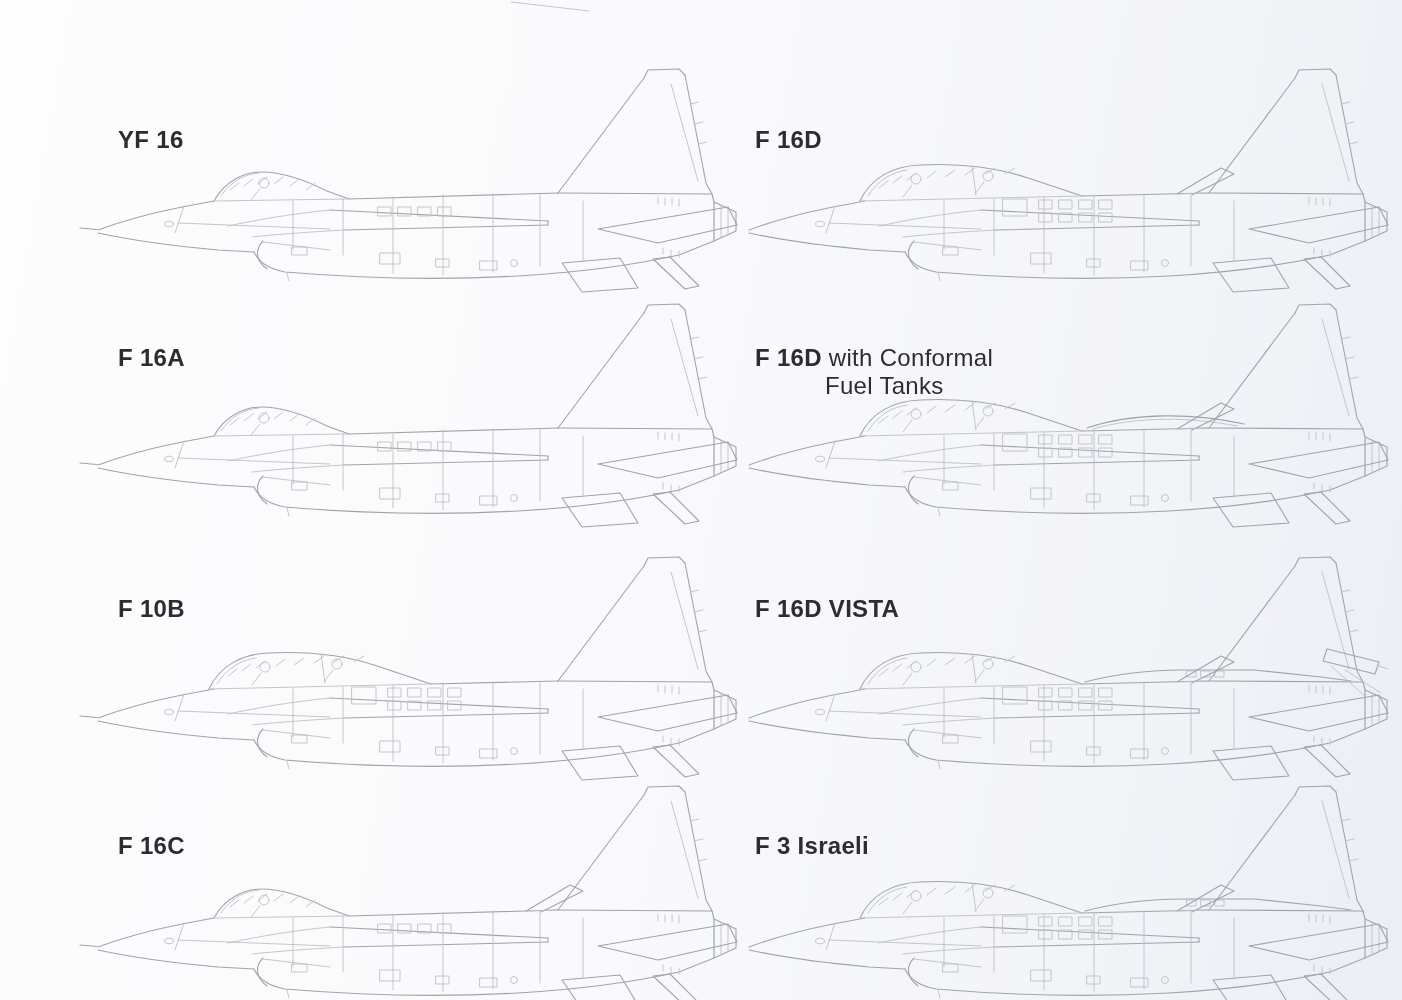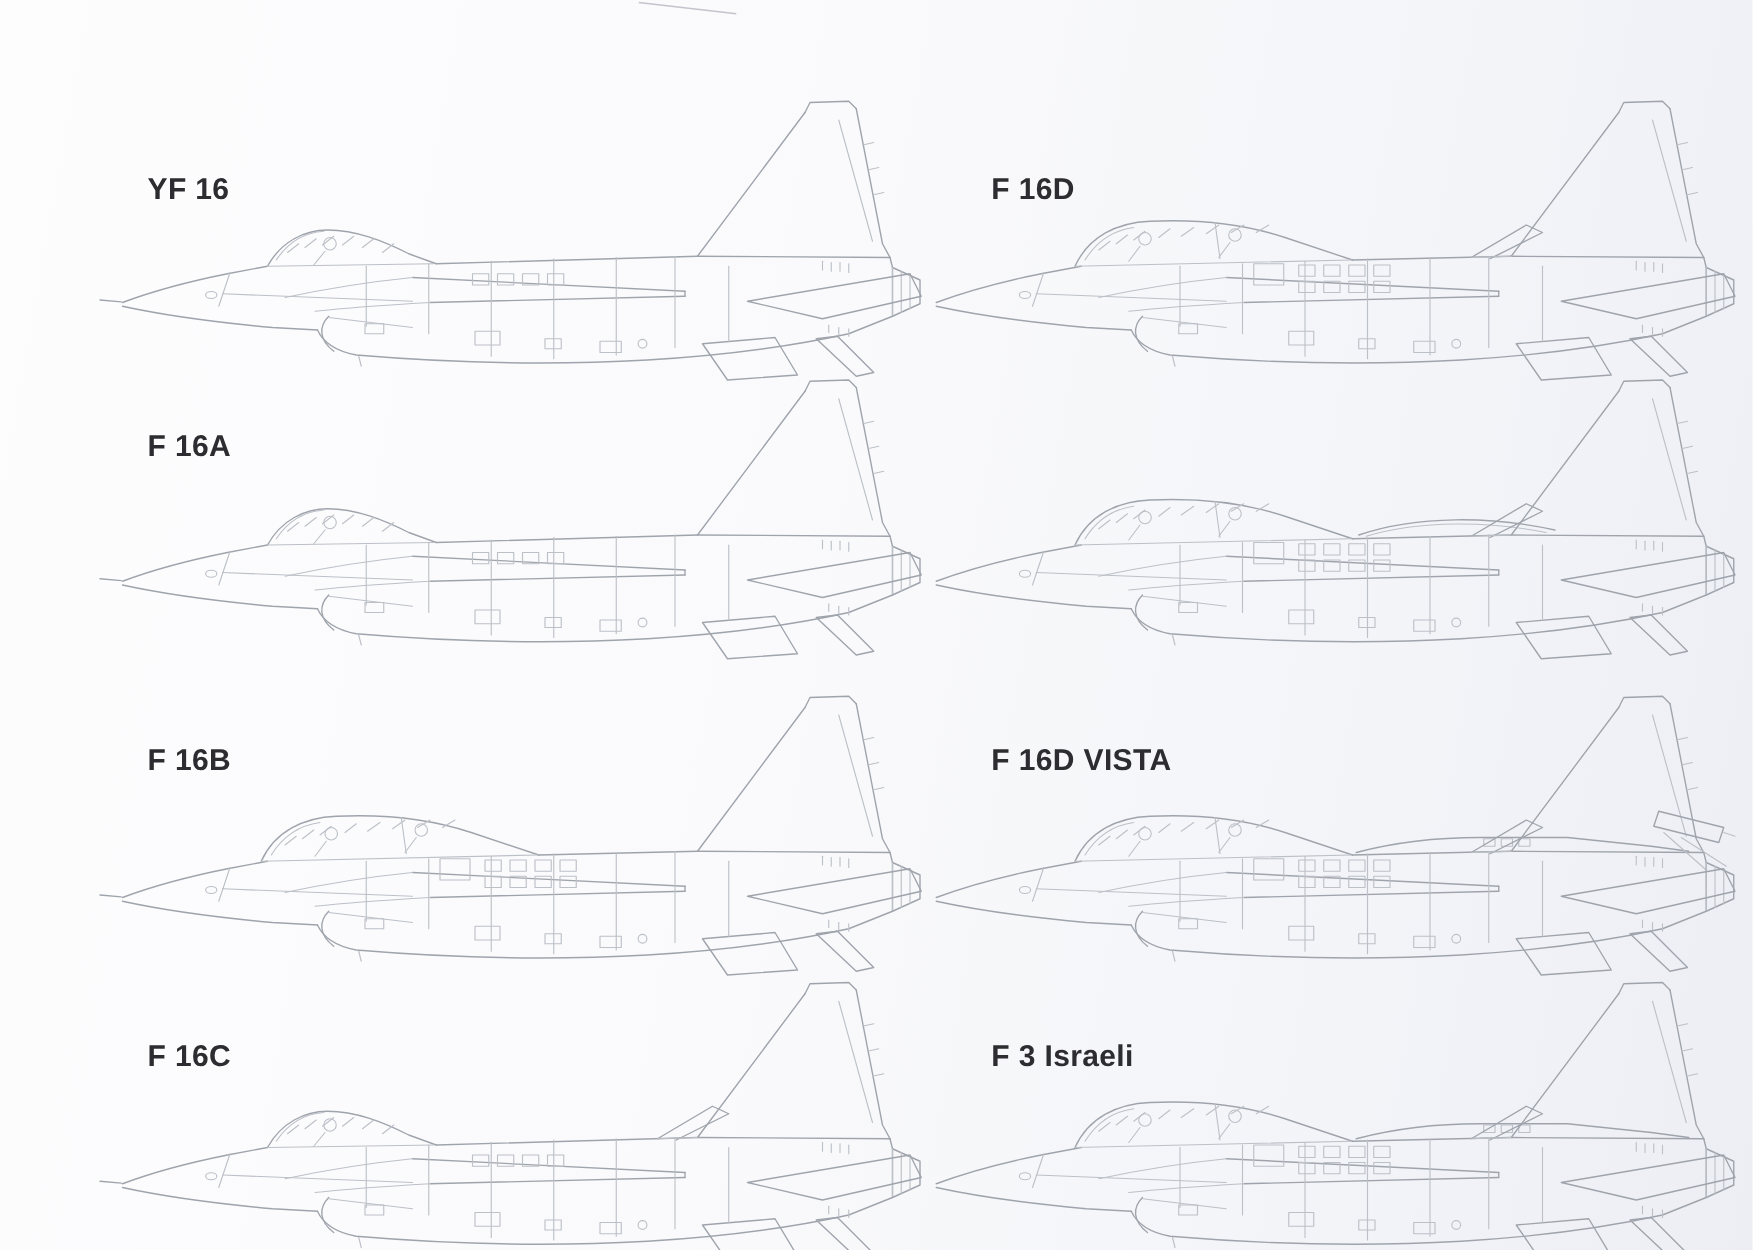--- a/index.html
+++ b/index.html
@@ -4,26 +4,26 @@
 <style>
   html,body{margin:0;padding:0;}
   body{
     width:1402px;height:1000px;position:relative;overflow:hidden;
     background:linear-gradient(100deg,#fdfdfe 0%,#fafafc 45%,#f3f4f8 78%,#edeef4 100%);
     font-family:"Liberation Sans", sans-serif;
   }
   .artifact{position:absolute;top:0;left:505px;width:90px;height:14px;}
   .cell{position:absolute;width:665px;height:237px;}
   .c0{left:38px;}  .c1{left:703px;width:699px;}
-  .r0{top:58px;}   .r1{top:281px;} .r2{top:534px;} .r3{top:763px;}
+  .r0{top:46px;}   .r1{top:281px;} .r2{top:534px;} .r3{top:763px;}
   .label{
     position:absolute;left:40px;z-index:2;
     font-size:24px;line-height:28px;color:#2d2d31;letter-spacing:.3px;white-space:nowrap;
   }
-  .c1 .label{left:12px;margin-left:38px;}
+  .c1 .label{left:12px;}
   .r0 .label{top:64px;}
   .r1 .label{top:47px;}
   .r2 .label{top:45px;}
   .r3 .label{top:53px;}
   .label .b{font-weight:700;}
   .label .rg{font-weight:400;margin-left:7px;}
   .label .rg:empty{display:none;margin:0;}
   .label .l2{font-weight:400;margin-left:70px;}
   .label .l2:empty{display:none;}
   svg.art{position:absolute;left:0;top:0;width:660px;height:237px;overflow:visible;}
@@ -266,20 +266,24 @@
       <path d="M587,136 l0,7" fill="none" stroke="#bcc0c7" stroke-width="0.9" stroke-linecap="round" stroke-linejoin="round"></path>
       <path d="M594,136 l0,7" fill="none" stroke="#bcc0c7" stroke-width="0.9" stroke-linecap="round" stroke-linejoin="round"></path>
       <path d="M601,137 l0,7" fill="none" stroke="#bcc0c7" stroke-width="0.9" stroke-linecap="round" stroke-linejoin="round"></path>
       <path d="M585,186 l0,6" fill="none" stroke="#bcc0c7" stroke-width="0.9" stroke-linecap="round" stroke-linejoin="round"></path>
       <path d="M593,188 l0,6" fill="none" stroke="#bcc0c7" stroke-width="0.9" stroke-linecap="round" stroke-linejoin="round"></path>
       <path d="M601,189 l0,6" fill="none" stroke="#bcc0c7" stroke-width="0.9" stroke-linecap="round" stroke-linejoin="round"></path>
     </svg>
 </figure>
 
 <figure class="cell r1 c1">
+  <figcaption class="label">
+    <span class="b">F 16D</span><span class="rg">with Conformal</span>
+    <div class="l2">Fuel Tanks</div>
+  </figcaption>
   <svg class="art" viewBox="0 0 660 237">
       <path d="M20,168 C44,159 74,151 104,145 L136,139" fill="none" stroke="#9fa4ac" stroke-width="1.1" stroke-linecap="round" stroke-linejoin="round"></path>
       <path d="M20,171 C52,178 96,184 140,188 L176,190" fill="none" stroke="#9fa4ac" stroke-width="1.1" stroke-linecap="round" stroke-linejoin="round"></path>
       <path d="M106,144 L97,171" fill="none" stroke="#bcc0c7" stroke-width="0.9" stroke-linecap="round" stroke-linejoin="round"></path>
       <ellipse cx="91" cy="162" rx="4.5" ry="2.8" fill="none" stroke="#bcc0c7" stroke-width="0.9" stroke-linecap="round" stroke-linejoin="round"></ellipse>
       <path d="M131,139 C142,115 165,104 191,103 C233,101 269,106 299,116 C320,123 338,129 353,134" fill="none" stroke="#9fa4ac" stroke-width="1.1" stroke-linecap="round" stroke-linejoin="round"></path>
       <path d="M131,139 L352,134" fill="none" stroke="#bcc0c7" stroke-width="0.9" stroke-linecap="round" stroke-linejoin="round"></path>
       <path d="M139,134 C149,118 163,110 178,108" fill="none" stroke="#bcc0c7" stroke-width="0.9" stroke-linecap="round" stroke-linejoin="round"></path>
       <path d="M243,104 L247,133" fill="none" stroke="#bcc0c7" stroke-width="0.9" stroke-linecap="round" stroke-linejoin="round"></path>
       <circle cx="187" cy="117" r="5" fill="none" stroke="#bcc0c7" stroke-width="0.9" stroke-linecap="round" stroke-linejoin="round"></circle>
@@ -351,21 +355,21 @@
       <path d="M594,136 l0,7" fill="none" stroke="#bcc0c7" stroke-width="0.9" stroke-linecap="round" stroke-linejoin="round"></path>
       <path d="M601,137 l0,7" fill="none" stroke="#bcc0c7" stroke-width="0.9" stroke-linecap="round" stroke-linejoin="round"></path>
       <path d="M585,186 l0,6" fill="none" stroke="#bcc0c7" stroke-width="0.9" stroke-linecap="round" stroke-linejoin="round"></path>
       <path d="M593,188 l0,6" fill="none" stroke="#bcc0c7" stroke-width="0.9" stroke-linecap="round" stroke-linejoin="round"></path>
       <path d="M601,189 l0,6" fill="none" stroke="#bcc0c7" stroke-width="0.9" stroke-linecap="round" stroke-linejoin="round"></path>
     </svg>
 </figure>
 
 <figure class="cell r2 c0">
   <figcaption class="label">
-    <span class="b">F 16B</span>
+    <span class="b">F 10B</span>
     
   </figcaption>
   <svg class="art" viewBox="0 0 660 237">
       <path d="M2,166 L19,167.5" fill="none" stroke="#9fa4ac" stroke-width="1.1" stroke-linecap="round" stroke-linejoin="round"></path>
       <path d="M20,168 C44,159 74,151 104,145 L136,139" fill="none" stroke="#9fa4ac" stroke-width="1.1" stroke-linecap="round" stroke-linejoin="round"></path>
       <path d="M20,171 C52,178 96,184 140,188 L176,190" fill="none" stroke="#9fa4ac" stroke-width="1.1" stroke-linecap="round" stroke-linejoin="round"></path>
       <path d="M106,144 L97,171" fill="none" stroke="#bcc0c7" stroke-width="0.9" stroke-linecap="round" stroke-linejoin="round"></path>
       <ellipse cx="91" cy="162" rx="4.5" ry="2.8" fill="none" stroke="#bcc0c7" stroke-width="0.9" stroke-linecap="round" stroke-linejoin="round"></ellipse>
       <path d="M131,139 C142,115 165,104 191,103 C233,101 269,106 299,116 C320,123 338,129 353,134" fill="none" stroke="#9fa4ac" stroke-width="1.1" stroke-linecap="round" stroke-linejoin="round"></path>
       <path d="M131,139 L352,134" fill="none" stroke="#bcc0c7" stroke-width="0.9" stroke-linecap="round" stroke-linejoin="round"></path>

